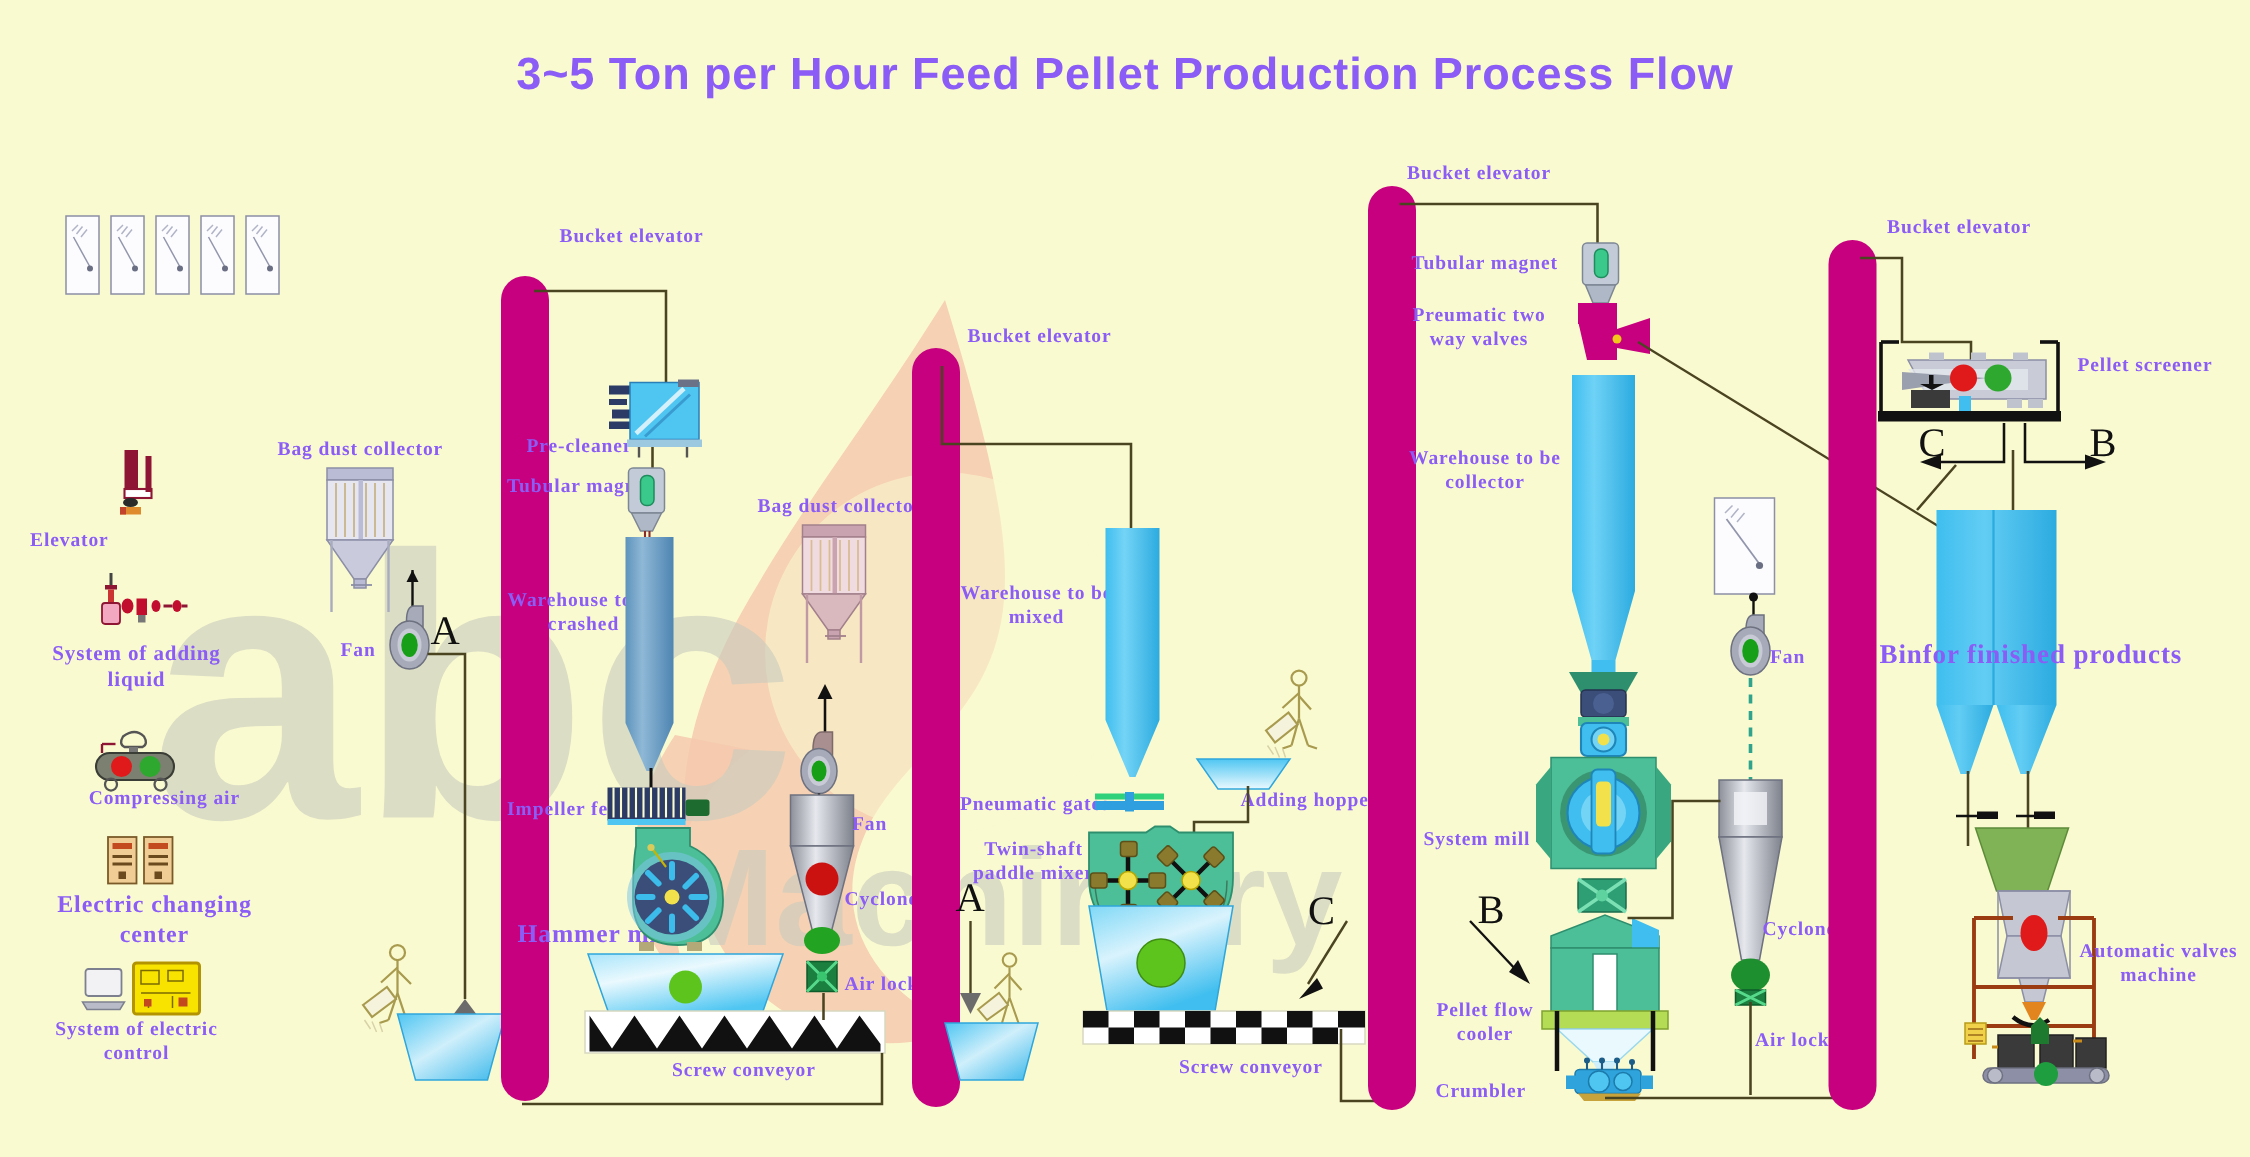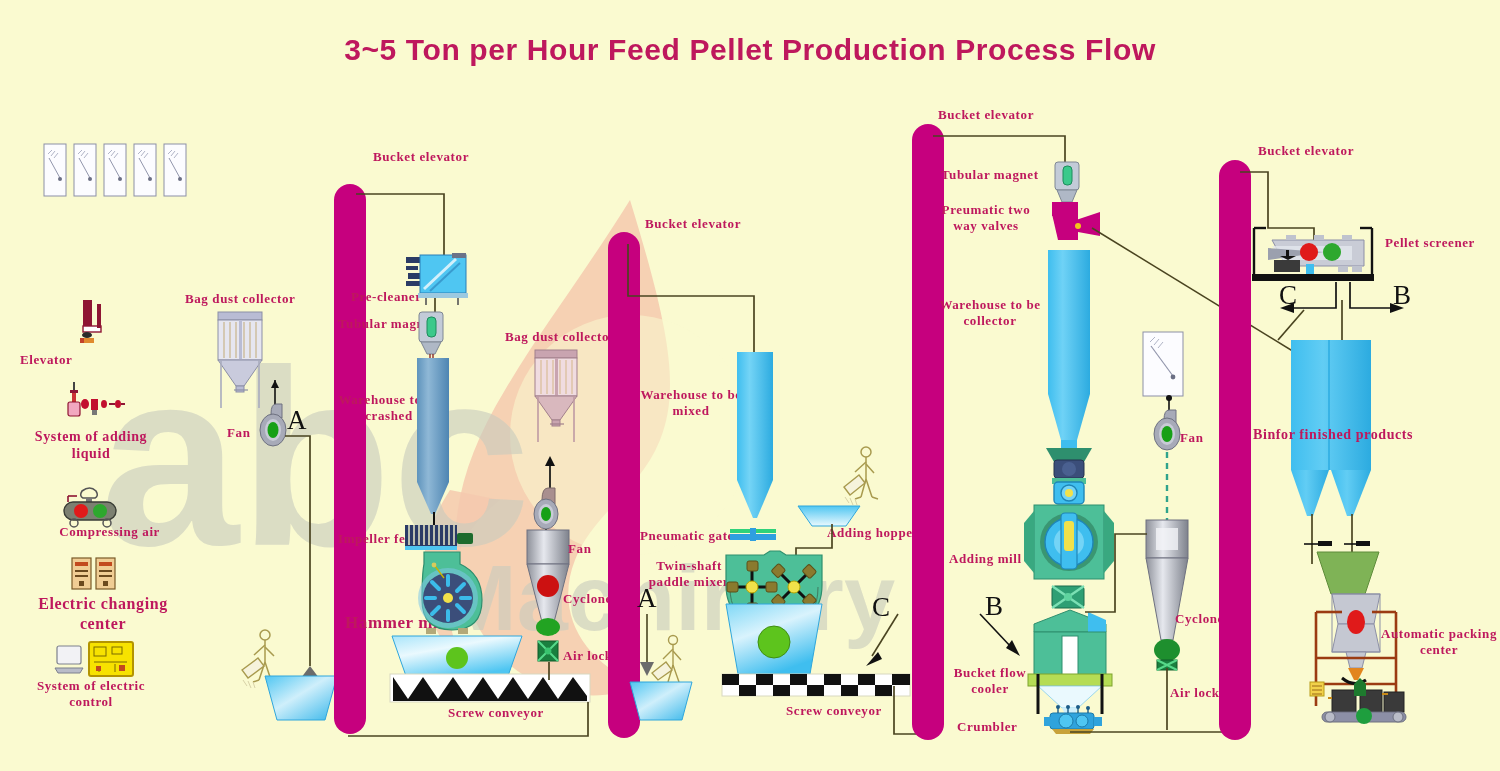--- a/index.html
+++ b/index.html
@@ -6,21 +6,21 @@
   html,body{margin:0;padding:0;}
   body{
     width:1500px;height:771px;overflow:hidden;
     background:#FAFAD0;
     font-family:"Liberation Serif", serif;
     position:relative;
   }
   #stage{position:absolute;left:0;top:0;width:1500px;height:771px;}
   .abs{position:absolute;}
   .lbl{
-    position:absolute;color:#be185d;font-weight:bold;
+    position:absolute;color:#8b5cf6;font-weight:bold;
     font-family:"Liberation Serif", serif;
     letter-spacing:.6px;line-height:1.22;white-space:nowrap;
   }
   .lbl.wrap{white-space:normal;text-align:center;}
   .marker{
     position:absolute;font-family:"Liberation Serif", serif;
     color:#111;font-size:27px;line-height:1;
   }
   .wm{position:absolute;pointer-events:none;}
   svg{display:block;overflow:visible;}
@@ -584,21 +584,21 @@
   <svg class="abs" style="left:1038px;top:448px;" width="62" height="58" viewBox="0 0 62 58">
     <path d="M8 0 L54 0 L46 14 L16 14 Z" fill="#2E8F6E"></path>
     <rect x="16" y="12" width="30" height="18" rx="3" fill="#3B4E7A" stroke="#25324F" stroke-width="1"></rect>
     <circle cx="31" cy="21" r="7" fill="#4A6090"></circle>
     <rect x="14" y="30" width="34" height="6" fill="#4DBF98"></rect>
     <rect x="16" y="34" width="30" height="22" rx="4" fill="#3FBEEF" stroke="#1E86B8" stroke-width="1.4"></rect>
     <circle cx="31" cy="45" r="8" fill="#74D4F6" stroke="#1E86B8" stroke-width="1.4"></circle>
     <circle cx="31" cy="45" r="4" fill="#F2E14A"></circle>
   </svg>
 
-  <div class="lbl" style="left:949px;top:551px;font-size:13px;">Adding mill</div>
+  <div class="lbl" style="left:949px;top:551px;font-size:13px;">System mill</div>
   <svg class="abs" style="left:1020px;top:505px;" width="98" height="80" viewBox="0 0 98 80">
     <rect x="14" y="0" width="70" height="74" fill="#4DBF98" stroke="#2E8F6E" stroke-width="1"></rect>
     <path d="M14 6 L4 18 L4 56 L14 68 Z" fill="#39A880"></path>
     <path d="M84 6 L94 18 L94 56 L84 68 Z" fill="#39A880"></path>
     <circle cx="49" cy="37" r="29" fill="#2F7F5E" opacity=".65"></circle>
     <circle cx="49" cy="37" r="24" fill="#3FBEEF" stroke="#1E86B8" stroke-width="1.4"></circle>
     <circle cx="49" cy="37" r="15" fill="#74D4F6"></circle>
     <rect x="41" y="8" width="16" height="56" rx="4" fill="#3FBEEF" stroke="#1E86B8" stroke-width="1.2"></rect>
     <rect x="44" y="16" width="10" height="30" rx="3" fill="#F2E14A"></rect>
   </svg>
@@ -608,21 +608,21 @@
     <path d="M1 1 L33 23 M33 1 L1 23" stroke="#7BE0B4" stroke-width="2.4"></path>
     <circle cx="17" cy="12" r="4" fill="#5FD39F"></circle>
   </svg>
 
   <div class="marker" style="left:985px;top:593px;">B</div>
   <svg class="abs" style="left:978px;top:614px;" width="46" height="44" viewBox="0 0 46 44">
     <path d="M2 0 L34 34" stroke="#111" stroke-width="1.6"></path>
     <path d="M42 42 L28 34 L34 26 Z" fill="#111"></path>
   </svg>
 
-  <div class="lbl wrap" style="left:945px;top:665px;width:90px;font-size:13px;">Bucket flow cooler</div>
+  <div class="lbl wrap" style="left:945px;top:665px;width:90px;font-size:13px;">Pellet flow cooler</div>
   <svg class="abs" style="left:1018px;top:608px;" width="104" height="108" viewBox="0 0 104 108">
     <path d="M16 16 L52 2 L88 16 L88 24 L16 24 Z" fill="#4DBF98" stroke="#2E8F6E" stroke-width="1"></path>
     <path d="M70 4 L88 12 L88 24 L70 24 Z" fill="#3FBEEF"></path>
     <rect x="16" y="24" width="72" height="44" fill="#4DBF98" stroke="#2E8F6E" stroke-width="1"></rect>
     <rect x="44" y="28" width="16" height="40" fill="#FFFFFF" stroke="#2E8F6E" stroke-width="1"></rect>
     <rect x="10" y="66" width="84" height="12" fill="#B5DC55" stroke="#7FA32F" stroke-width="1"></rect>
     <path d="M20 78 L84 78 L60 100 L44 100 Z" fill="#EAF9FE" stroke="#9BD8EE" stroke-width="1"></path>
     <g stroke="#111" stroke-width="3">
       <path d="M20 66 L20 106"></path>
         <path d="M84 66 L84 106"></path>
@@ -754,21 +754,21 @@
       <stop offset="100%" stop-color="#2CABE0"></stop>
         </linearGradient>
       </defs>
     <rect x="0" y="0" width="80" height="130" fill="url(#bg1)"></rect>
     <path d="M38 0 L38 130" stroke="#2CABE0" stroke-width="1.5"></path>
   </svg>
   <svg class="abs" style="left:1291px;top:470px;" width="80" height="54" viewBox="0 0 80 54">
     <path d="M0 0 L38 0 L22 46 L16 46 Z" fill="url(#bg1)"></path>
     <path d="M40 0 L80 0 L62 46 L56 46 Z" fill="url(#bg1)"></path>
   </svg>
-  <div class="lbl" style="left:1253px;top:426px;font-size:14px;">Binfor finished products</div>
+  <div class="lbl" style="left:1253px;top:426px;font-size:18px;">Binfor finished products</div>
 
   <svg class="abs" style="left:1296px;top:514px;" width="80" height="60" viewBox="0 0 80 60">
     <path d="M16 0 L16 50" stroke="#4a4420" stroke-width="1.7"></path>
     <path d="M56 0 L56 38" stroke="#4a4420" stroke-width="1.7"></path>
     <path d="M8 30 L30 30" stroke="#111" stroke-width="1.6"></path>
     <rect x="22" y="27" width="14" height="5" fill="#111"></rect>
     <path d="M48 30 L70 30" stroke="#111" stroke-width="1.6"></path>
     <rect x="60" y="27" width="14" height="5" fill="#111"></rect>
   </svg>
 
@@ -805,15 +805,15 @@
     <path d="M52 90 L64 90 L58 84 Z" fill="#1E7A2E"></path>
     <rect x="20" y="118" width="84" height="10" rx="5" fill="#8C8FA6" stroke="#6E7180" stroke-width="1"></rect>
     <circle cx="28" cy="123" r="5" fill="#B9BCC8" stroke="#6E7180" stroke-width="1"></circle>
     <circle cx="96" cy="123" r="5" fill="#B9BCC8" stroke="#6E7180" stroke-width="1"></circle>
     <circle cx="62" cy="122" r="8" fill="#1E9E3E"></circle>
     <g stroke="#C88A18" stroke-width="2" fill="none">
       <path d="M26 104 L30 104"></path>
         <path d="M80 100 L86 100"></path>
     </g>
   </svg>
-  <div class="lbl wrap" style="left:1380px;top:626px;width:118px;font-size:13px;">Automatic packing center</div>
+  <div class="lbl wrap" style="left:1380px;top:626px;width:118px;font-size:13px;">Automatic valves machine</div>
 
 </div>
 
 </body></html>

